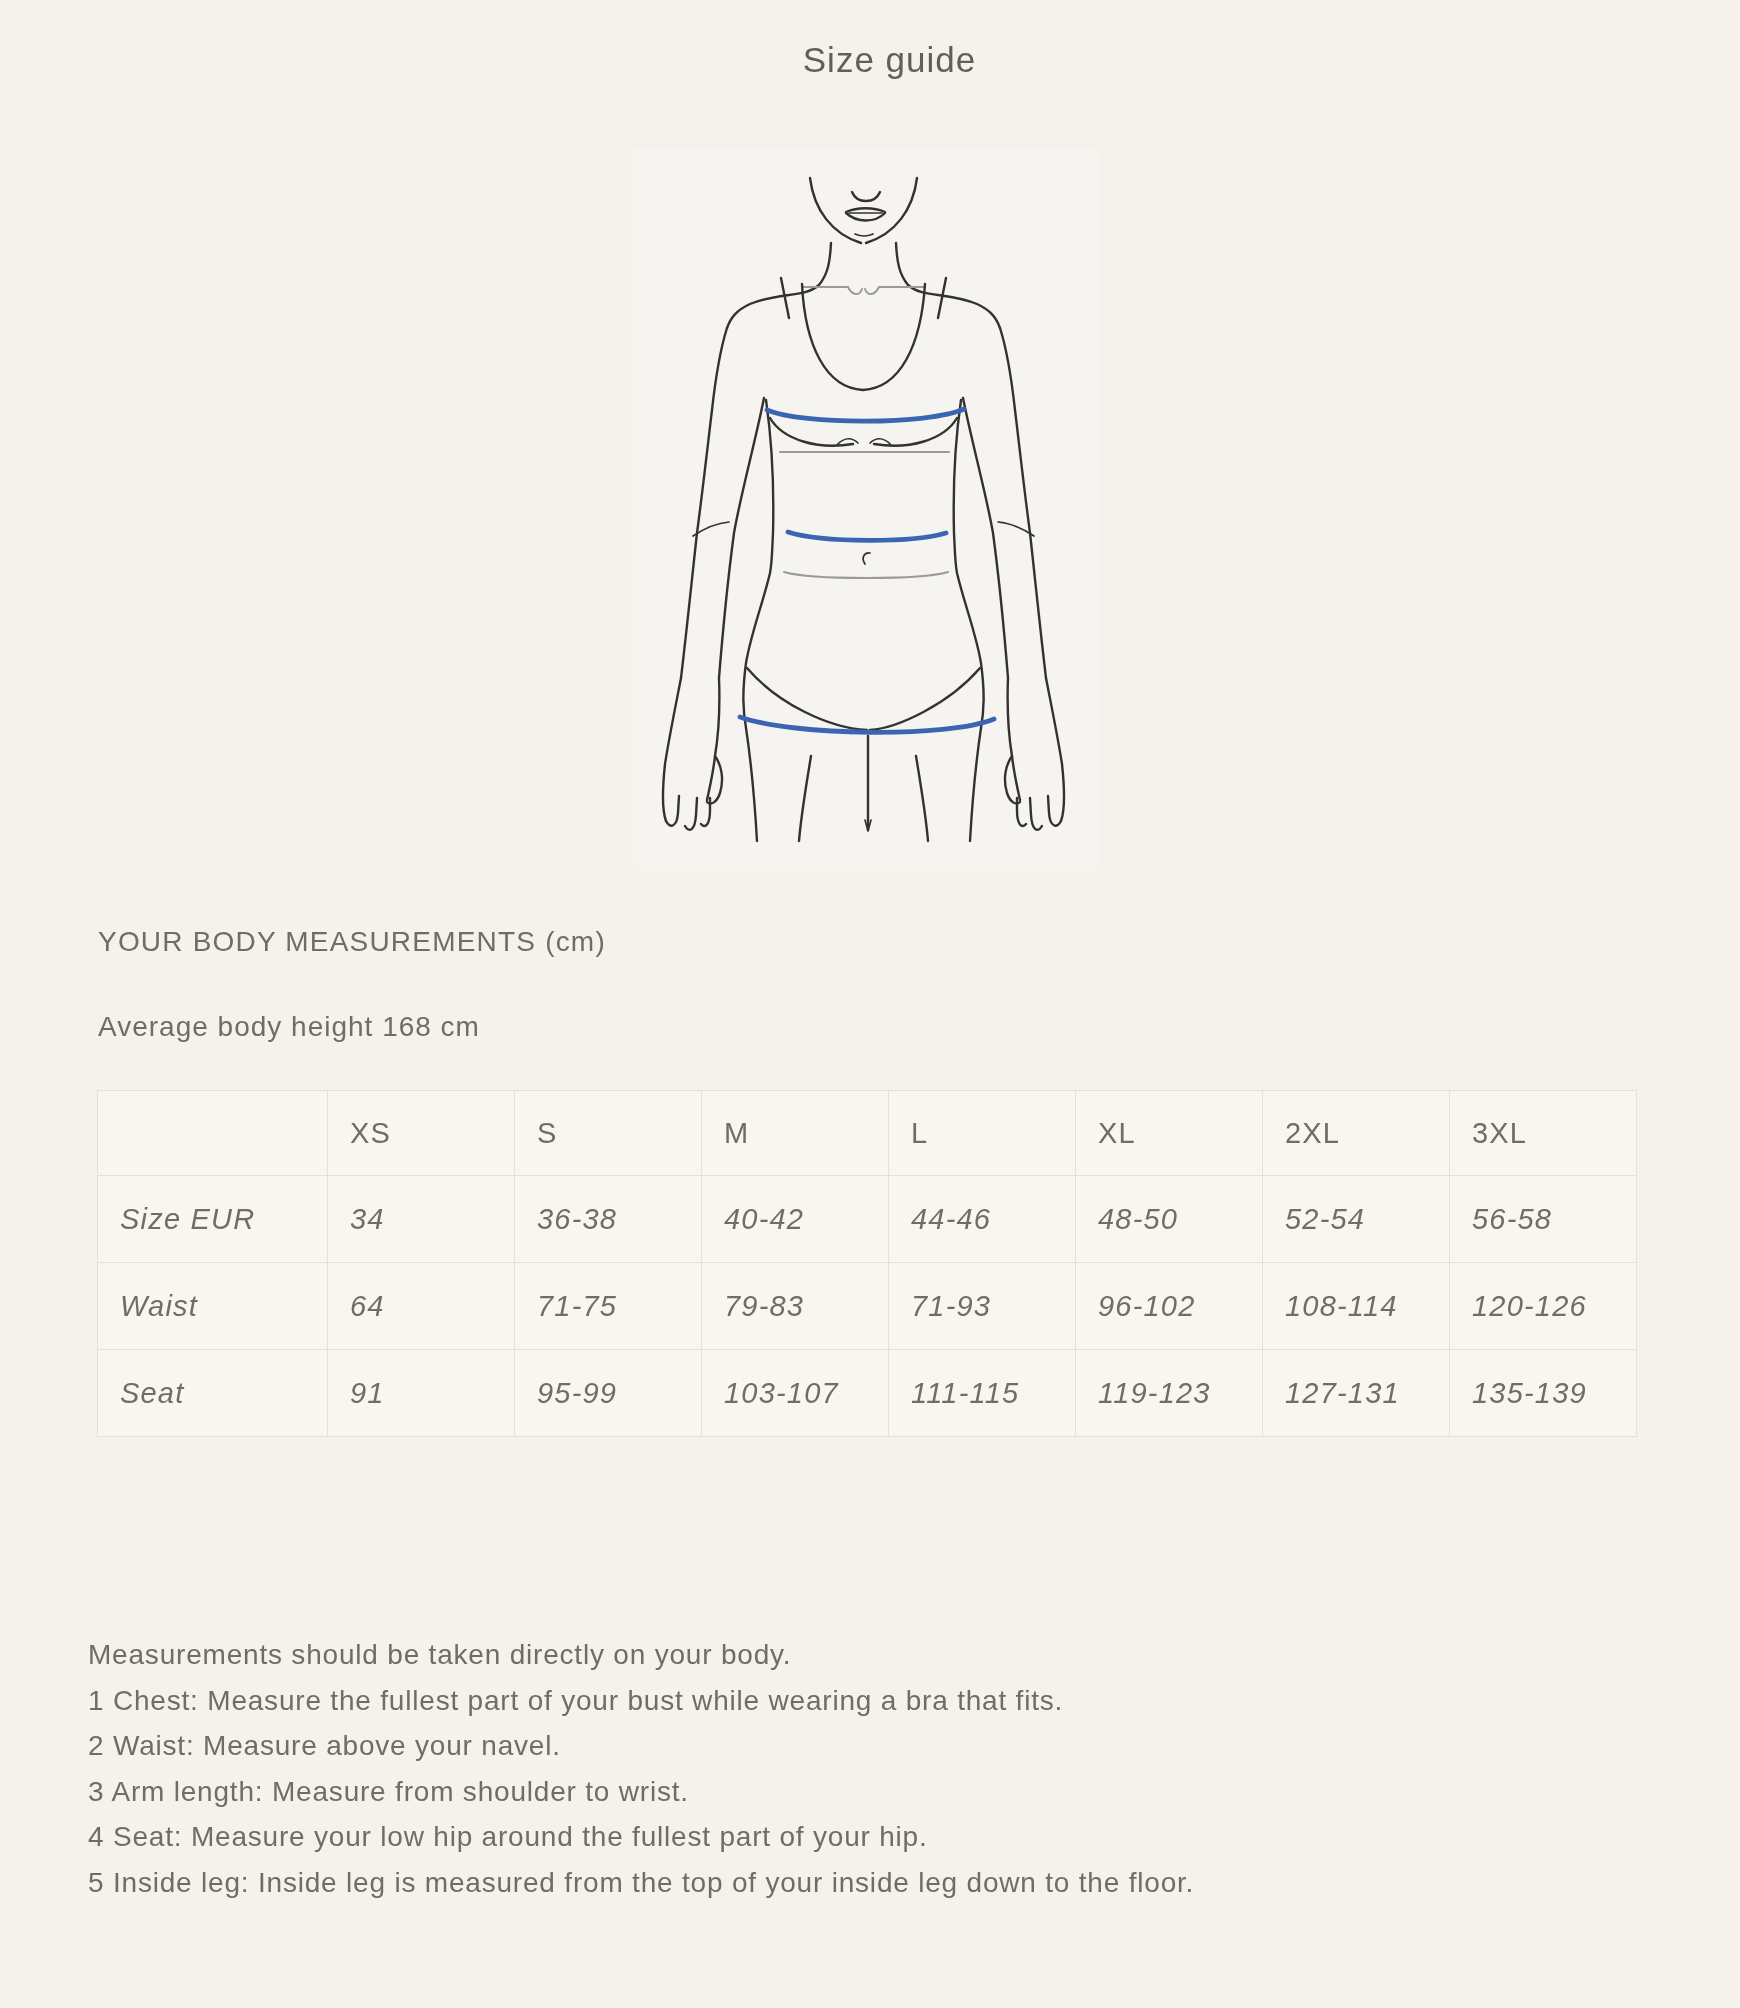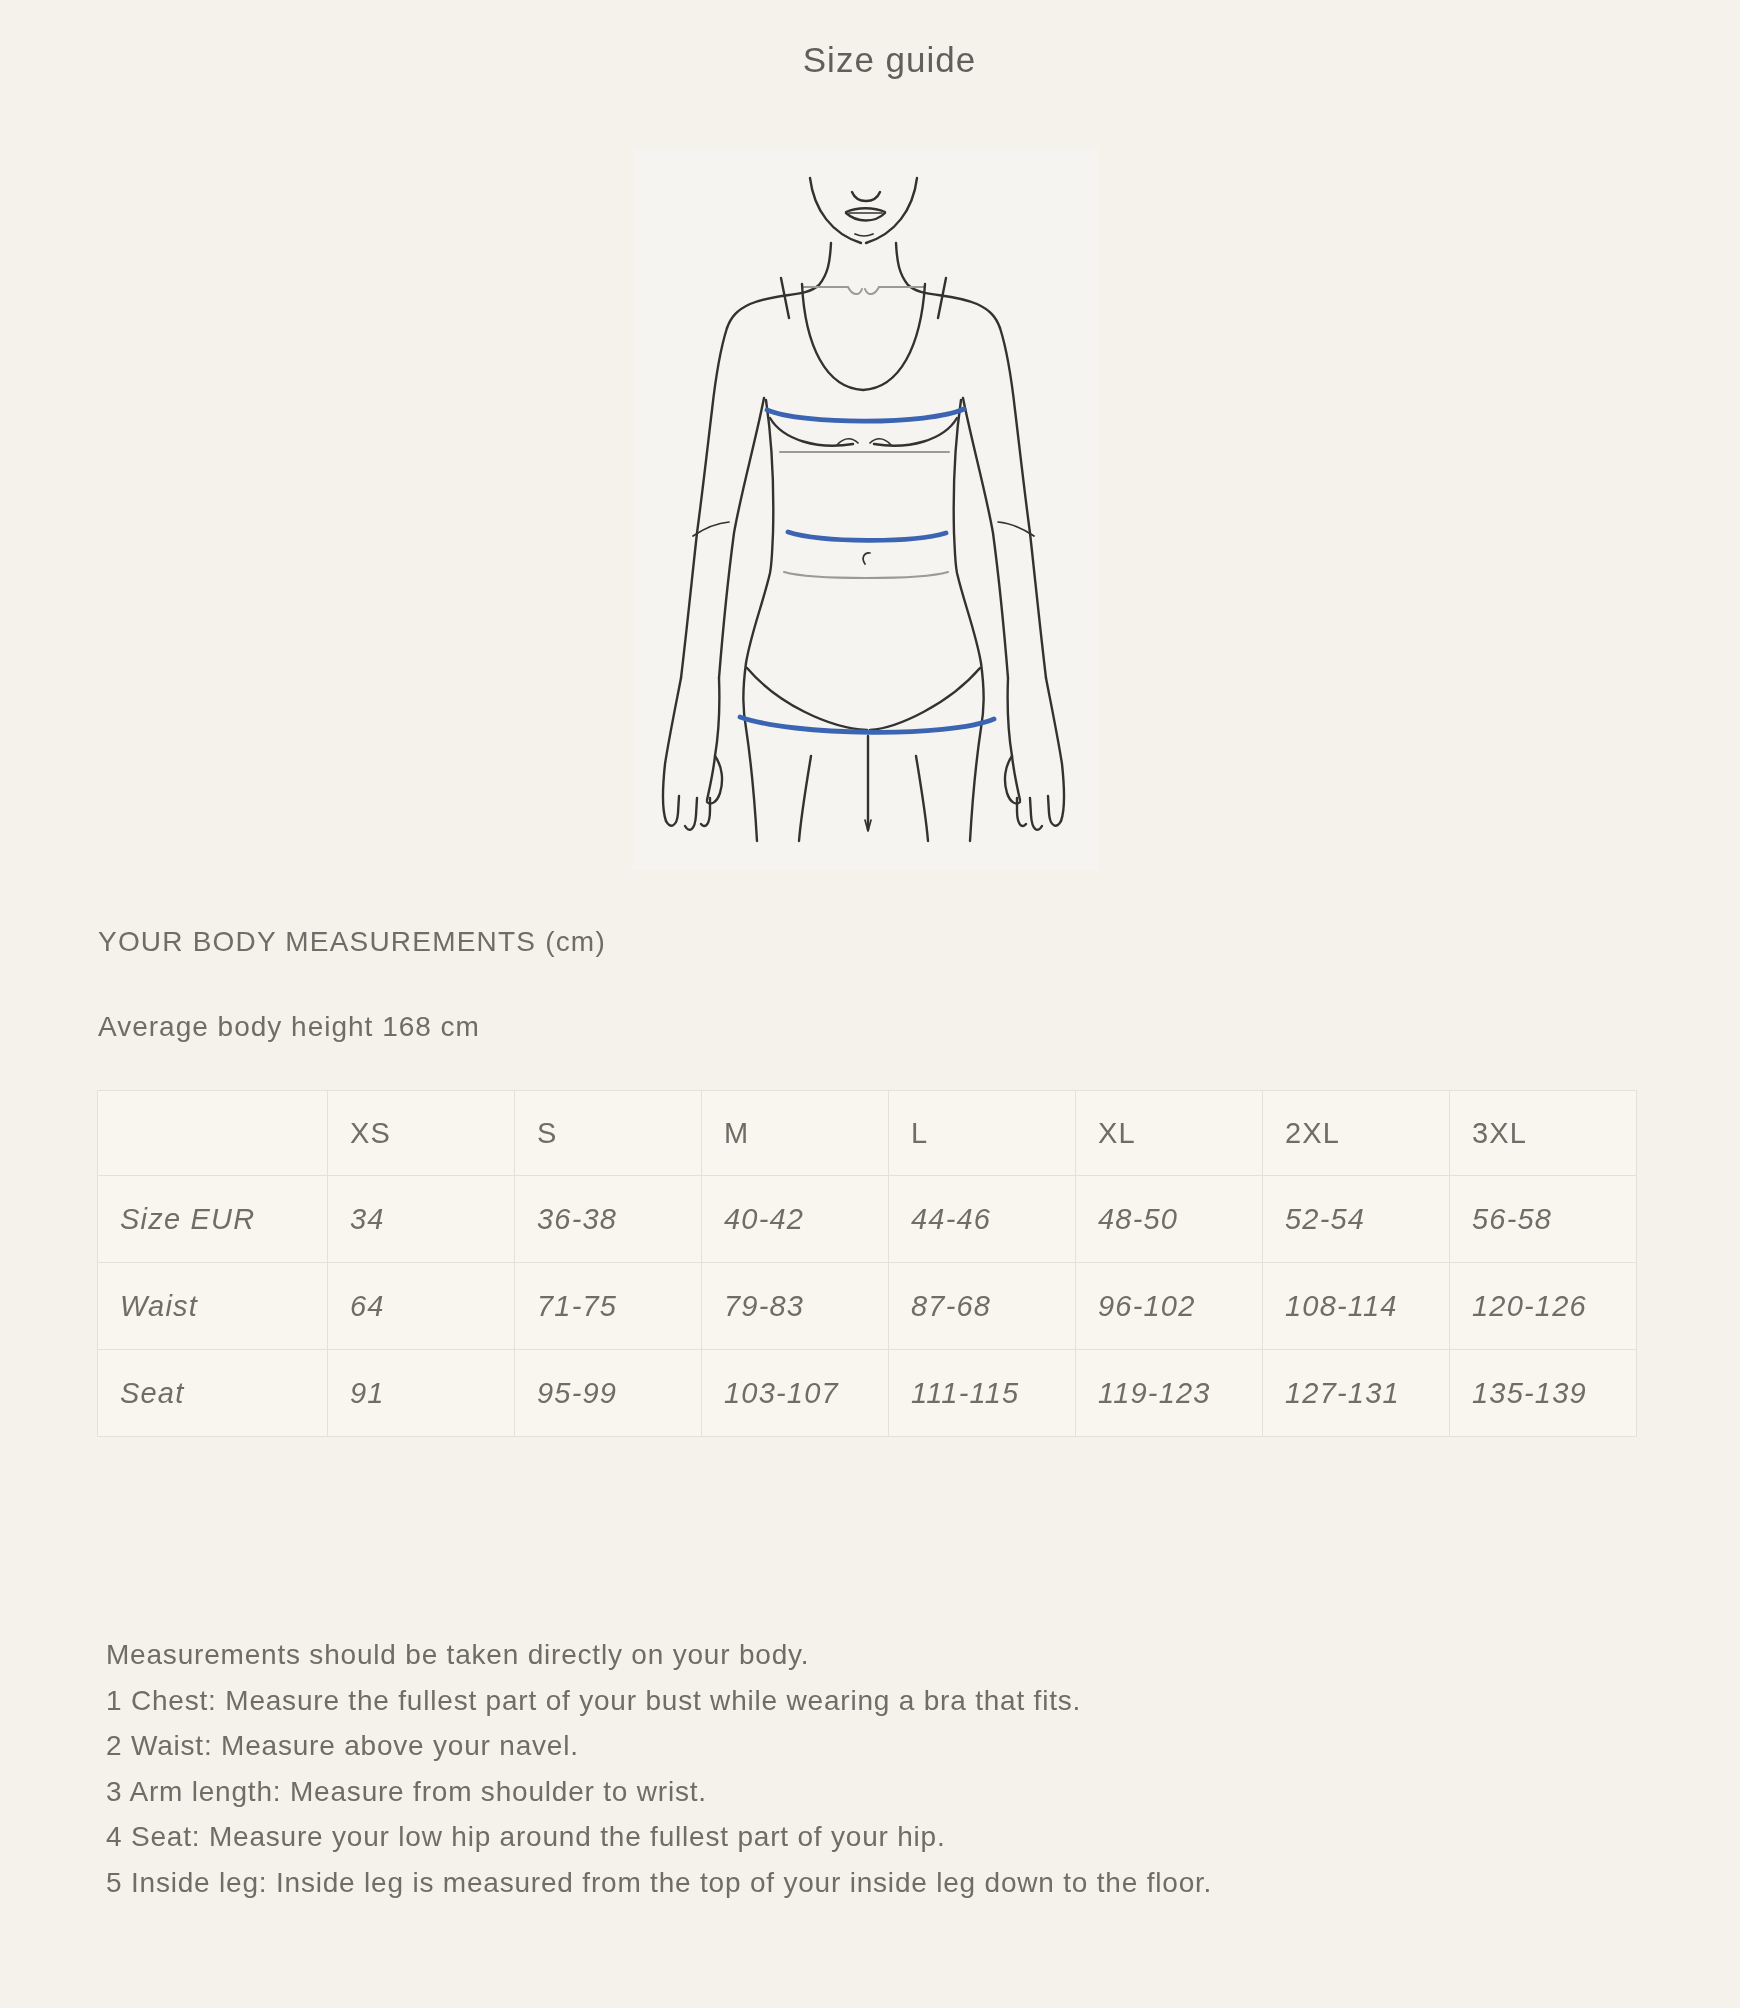--- a/index.html
+++ b/index.html
@@ -84,21 +84,21 @@
     font-size: 29px;
     letter-spacing: 1.2px;
     color: var(--text);
   }
   table.size-table tr.header-row th { height: 85px; }
   table.size-table tr.data-row td { height: 87px; font-style: italic; }
   .col-label { width: 230px; }
   .col-size { width: 187px; }
   .notes {
     position: absolute;
-    left: 106px;
+    left: 88px;
     top: 1632px;
     font-size: 28px;
     letter-spacing: 0.8px;
     line-height: 45.5px;
   }
 </style>
 </head>
 <body>
 
 <div class="page">
@@ -209,21 +209,21 @@
       <td>44-46</td>
       <td>48-50</td>
       <td>52-54</td>
       <td>56-58</td>
     </tr>
     <tr class="data-row">
       <td>Waist</td>
       <td>64</td>
       <td>71-75</td>
       <td>79-83</td>
-      <td>87-68</td>
+      <td>71-93</td>
       <td>96-102</td>
       <td>108-114</td>
       <td>120-126</td>
     </tr>
     <tr class="data-row">
       <td>Seat</td>
       <td>91</td>
       <td>95-99</td>
       <td>103-107</td>
       <td>111-115</td>

